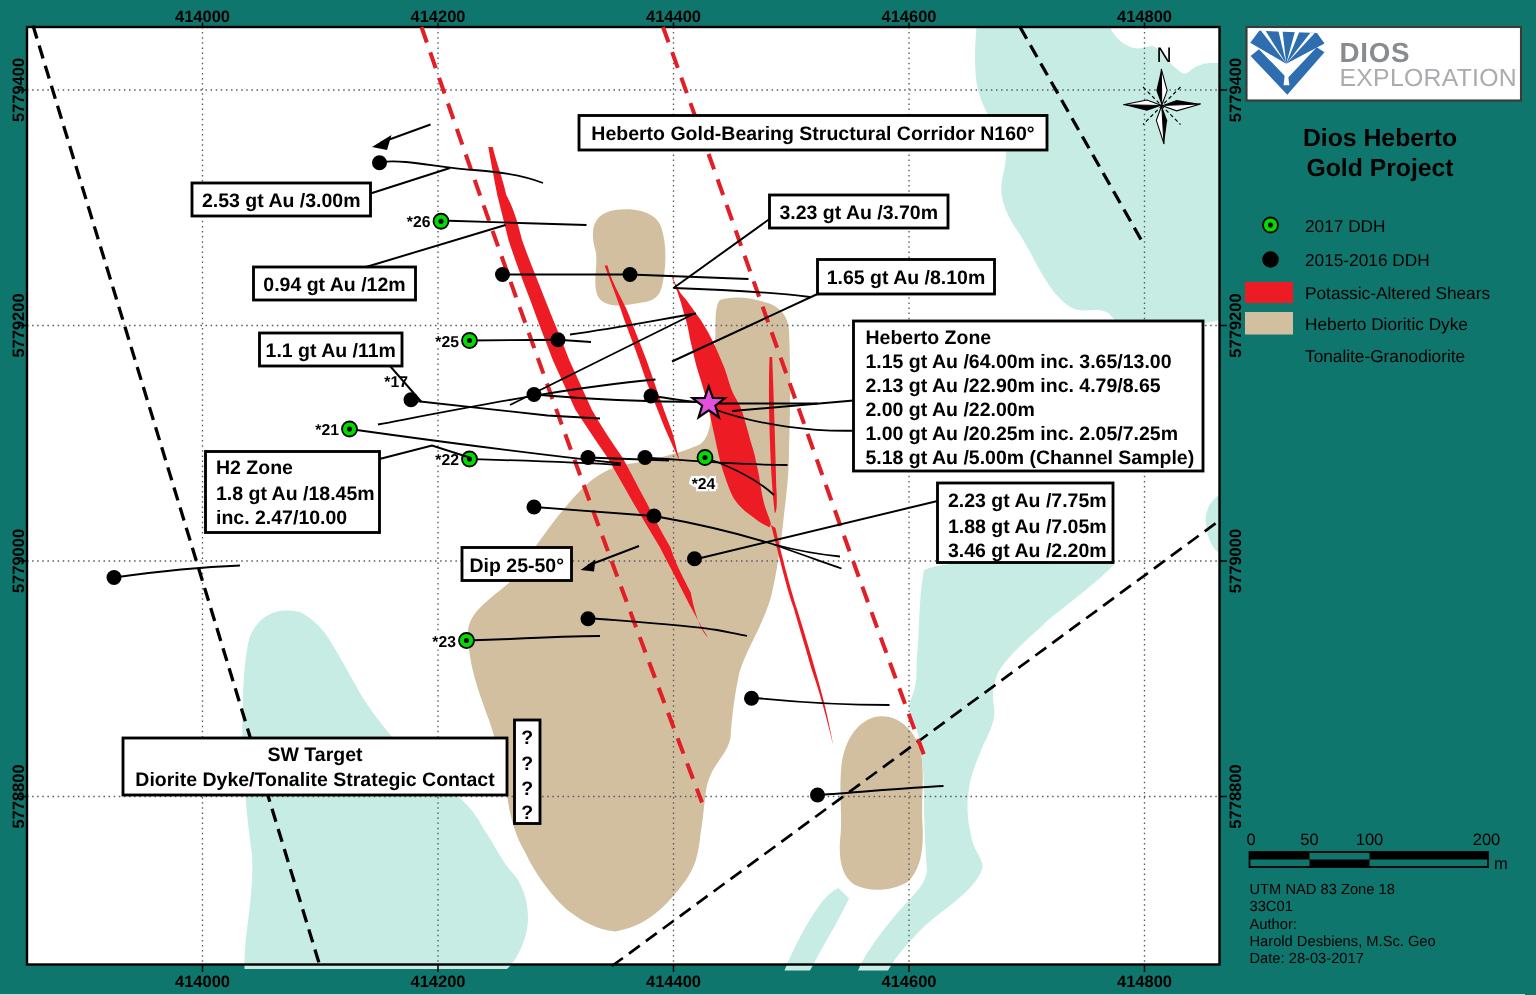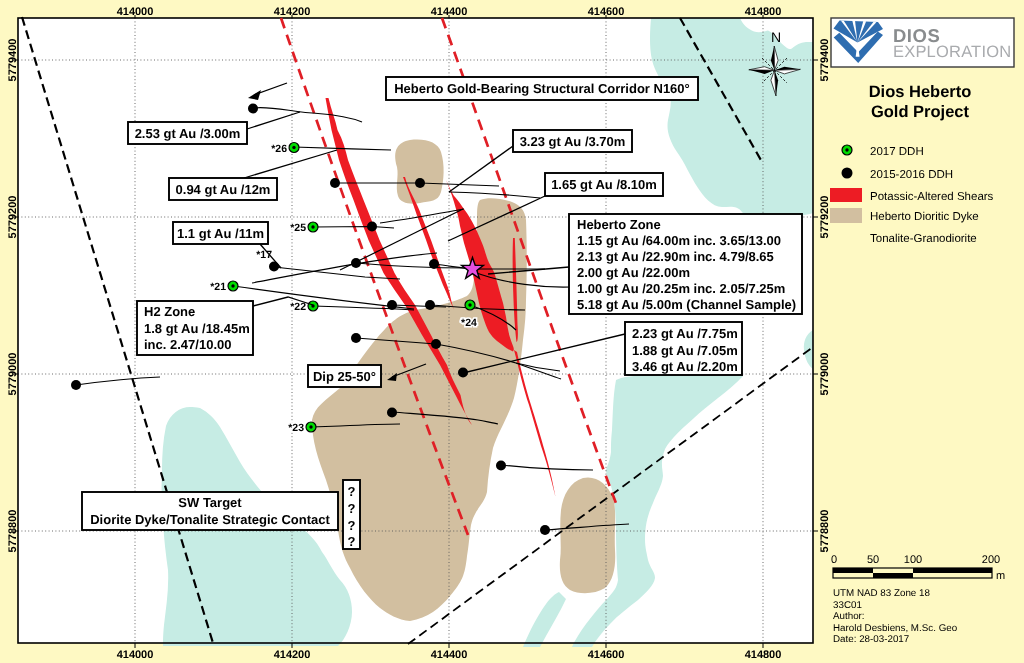--- a/index.html
+++ b/index.html
@@ -1,16 +1,16 @@
 <!DOCTYPE html>
 <html><head>
 <meta charset="utf-8">
 <style>
 html,body{margin:0;padding:0;background:#fff;}
-#page{position:relative;width:1024px;height:663px;background:#fef9c3;overflow:hidden;
+#page{position:relative;width:1024px;height:663px;background:#0f766e;overflow:hidden;
 font-family:"Liberation Sans",sans-serif;}
 svg{position:absolute;top:0;left:0;}
 text{font-family:"Liberation Sans",sans-serif;-webkit-font-smoothing:antialiased;text-rendering:geometricPrecision;}
 .gl{fill:none;stroke:#5a5a5a;stroke-width:0.9;stroke-dasharray:1 2.4;}
 .ax{font-size:11px;font-weight:bold;fill:#000;}
 .bx{fill:#fff;stroke:#000;stroke-width:1.9;}
 .bt{font-size:13px;font-weight:bold;fill:#000;}
 .tr{fill:none;stroke:#000;stroke-width:1.2;}
 .ld{fill:none;stroke:#000;stroke-width:1.3;}
 .dh{font-size:10.5px;font-weight:bold;fill:#000;stroke:#fff;stroke-width:3px;paint-order:stroke;}

